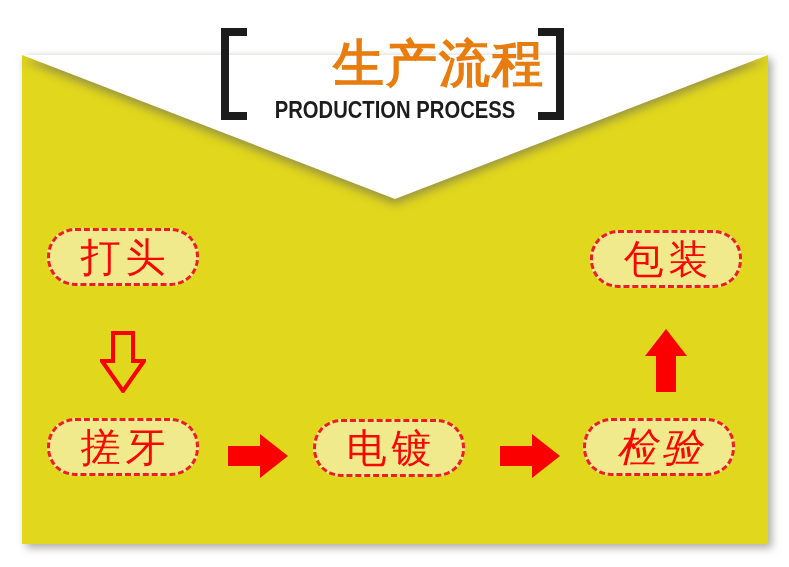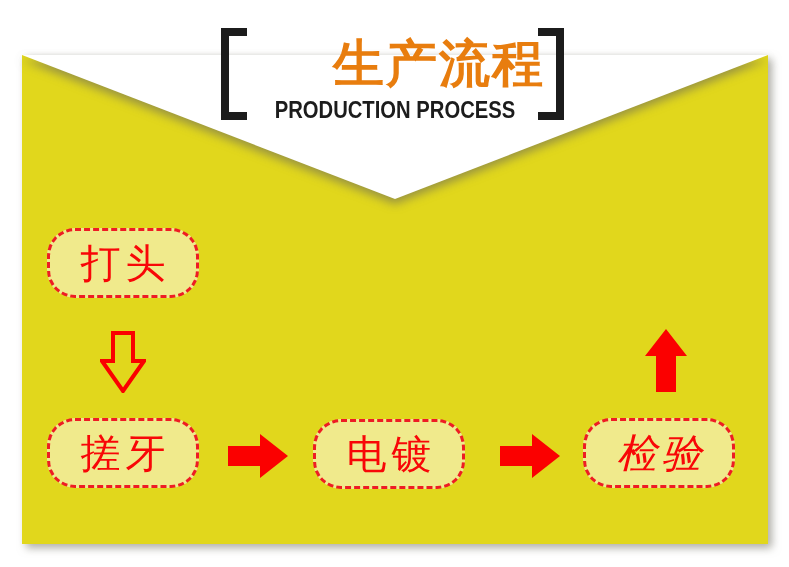--- a/index.html
+++ b/index.html
@@ -55,21 +55,21 @@
     font-size: 23px; font-weight: bold; line-height: 26px;
     color: #1c1c1c;
     transform: scaleX(.88);
     transform-origin: 50% 50%;
     white-space: nowrap;
   }
 
   
   .node {
     position: absolute;
-    width: 152px; height: 70px;
+    width: 152px; height: 58px;
     background: #f0ea8c;
     border: 3px dashed #ee1c24;
     border-radius: 28px;
     display: flex; align-items: center; justify-content: center;
     font-size: 40px; line-height: 1;
     color: #f80707;
     letter-spacing: 5px;
     padding-left: 5px; 
   }
   .node-datou     { left: 47px;  top: 228px; }
@@ -96,20 +96,21 @@
 
   <div class="bracket bracket-left"></div>
   <div class="bracket bracket-right"></div>
   <div class="title">生产流程</div>
   <div class="subtitle">PRODUCTION PROCESS</div>
 
   <div class="node node-datou">打头</div>
   <div class="node node-cuoya">搓牙</div>
   <div class="node node-diandu">电镀</div>
   <div class="node node-jianyan">检验</div>
+  <div class="node node-baozhuang">包装</div>
 
   <div class="arrow" style="left:100px; top:331px;">
     <svg width="46" height="62" viewBox="0 0 46 62">
       <polygon points="13,2 33,2 33,30 44,30 23,60 2,30 13,30" fill="#e1d71c" stroke="#fb0000" stroke-width="4" stroke-linejoin="miter"></polygon>
     </svg>
   </div>
 
   <div class="arrow" style="left:228px; top:434px;">
     <svg width="60" height="44" viewBox="0 0 60 44">
       <polygon points="0,12 32,12 32,0 60,22 32,44 32,32 0,32" fill="#fb0000"></polygon>

